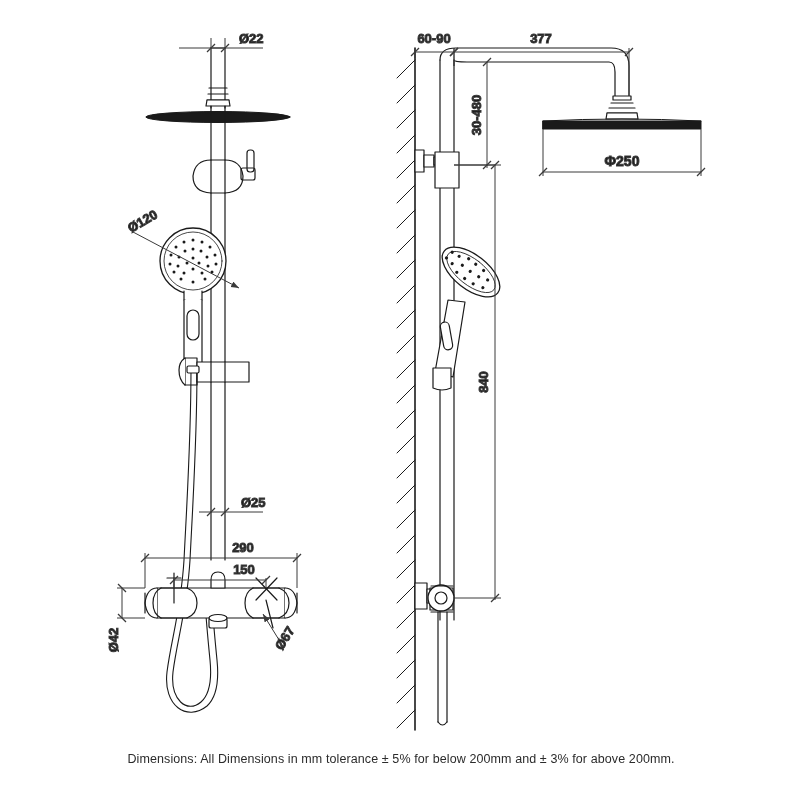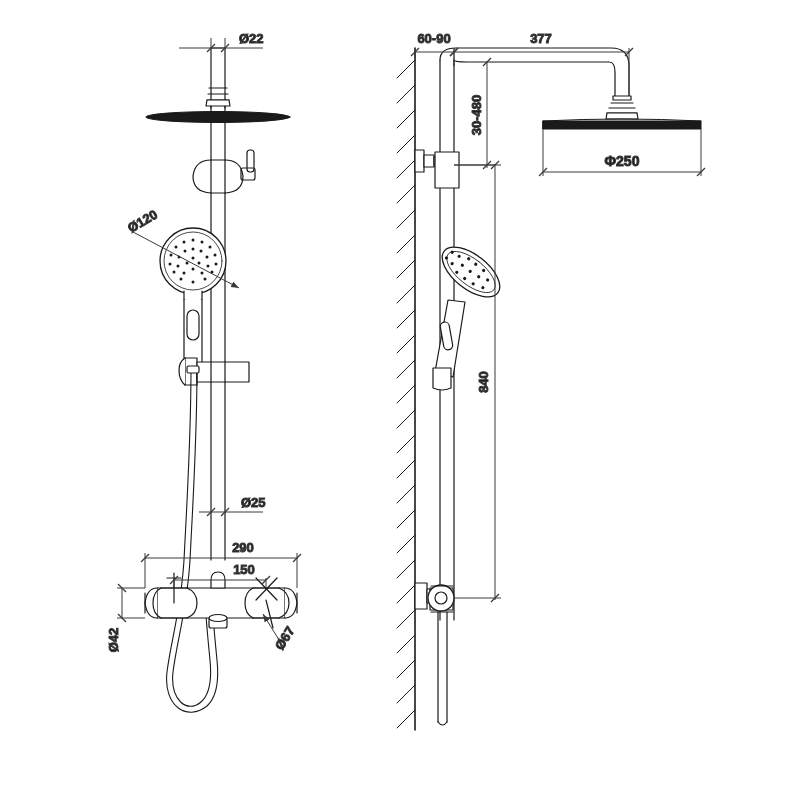--- a/index.html
+++ b/index.html
@@ -400,14 +400,15 @@
       <line x1="453" y1="165" x2="500" y2="165"></line>
       <line x1="452" y1="598" x2="500" y2="598"></line>
       <line x1="490" y1="169" x2="498" y2="161" stroke-width="1.3"></line>
       <line x1="490" y1="602" x2="498" y2="594" stroke-width="1.3"></line>
       <text x="487" y="382" font-size="13" text-anchor="middle" transform="rotate(-90 487 382)">840</text>
     </g>
   </g>
 
 </svg>
 
+<div class="footnote">Dimensions: All Dimensions in mm tolerance ± 5% for below 200mm and ± 3% for above 200mm.</div>
 
 </div>
 
 </body></html>

